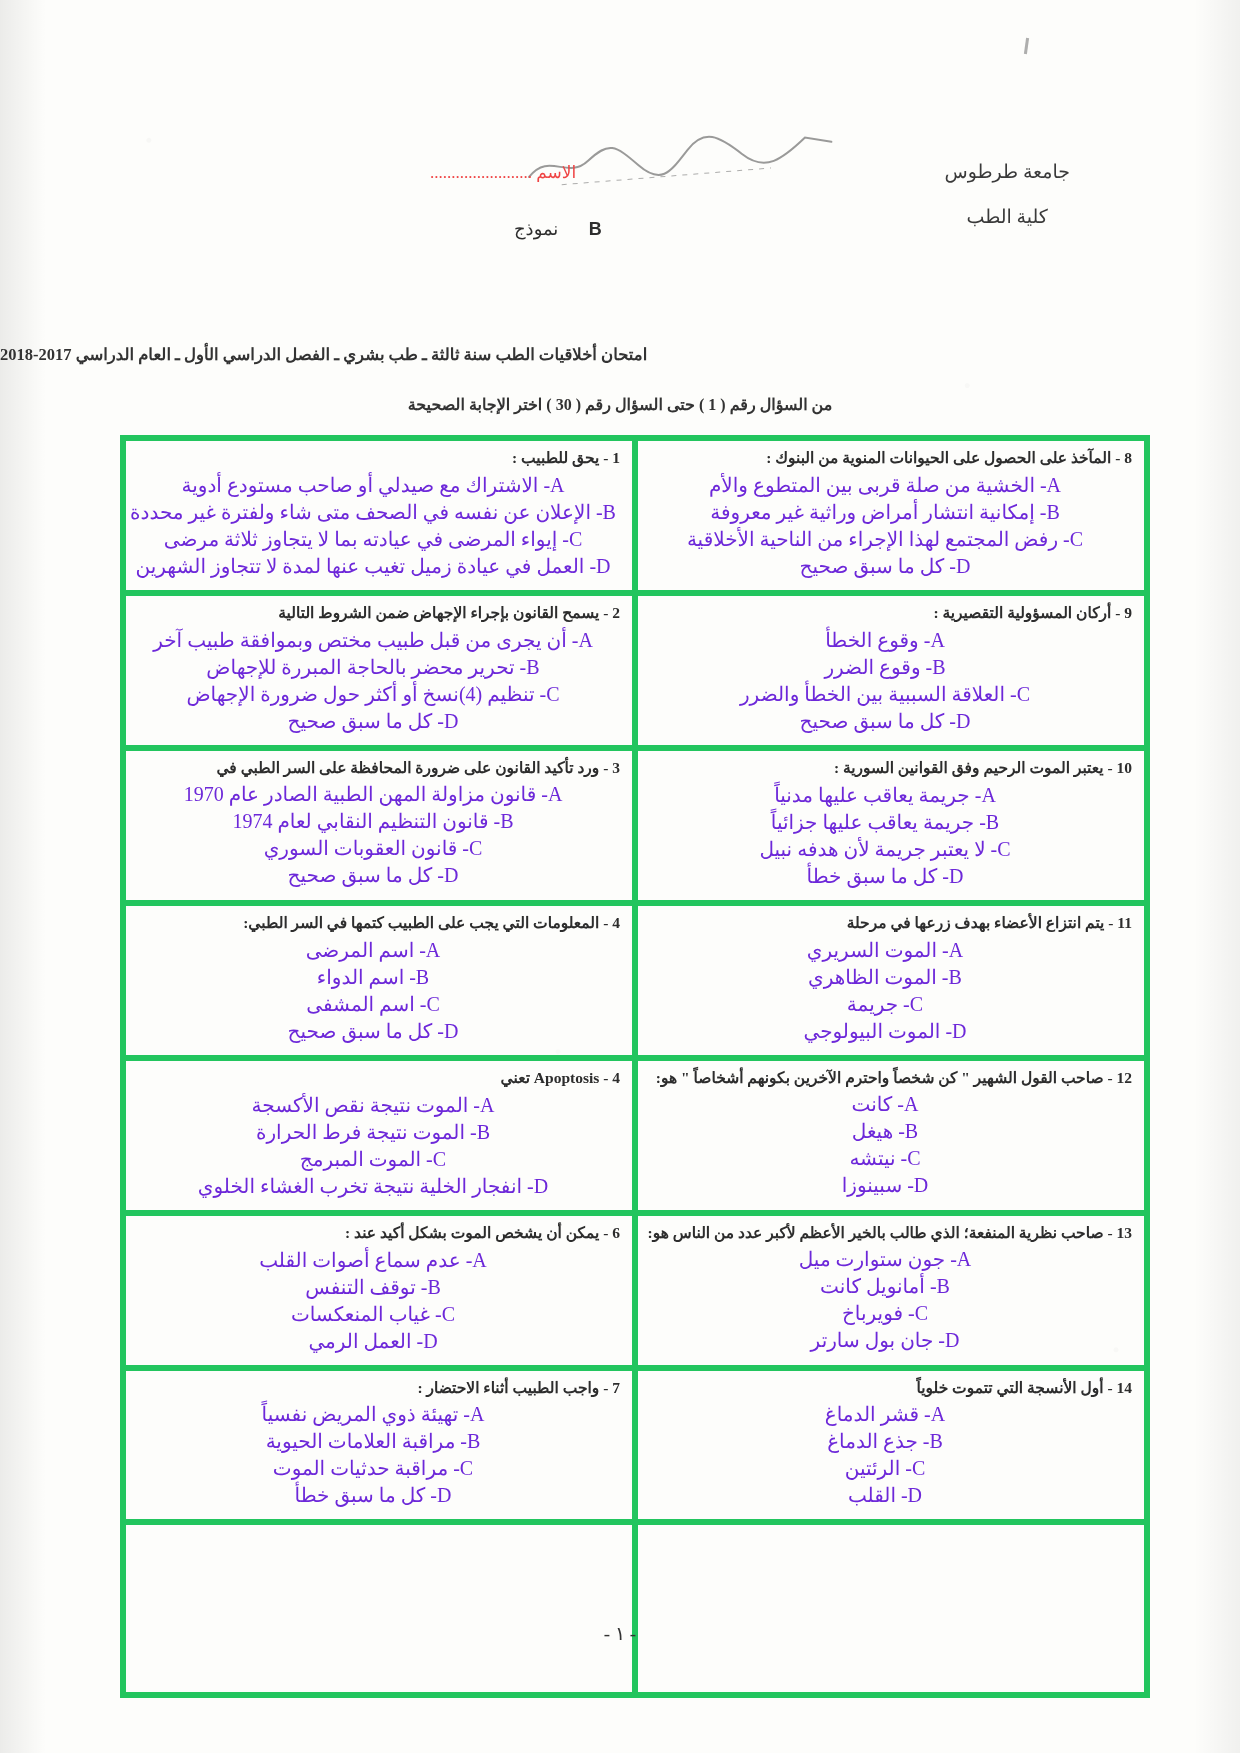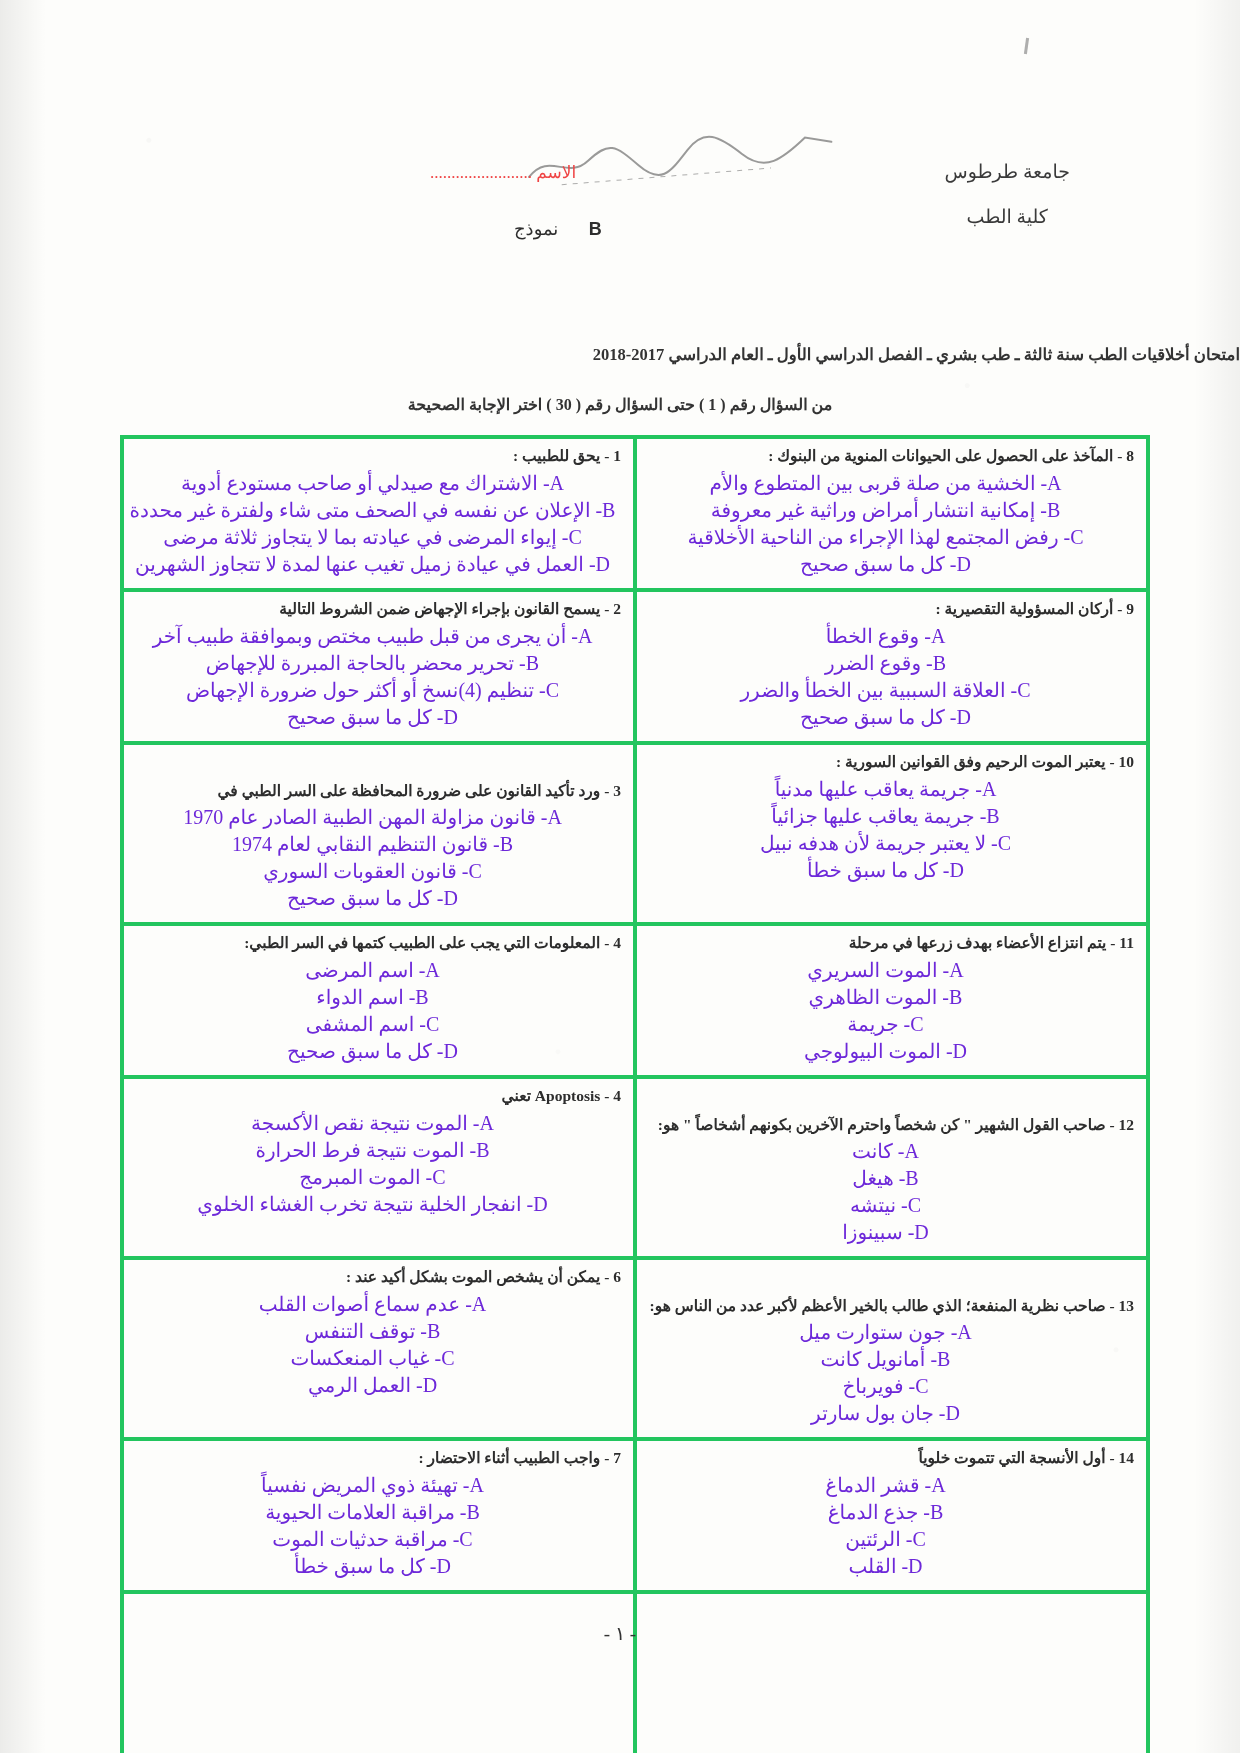--- a/index.html
+++ b/index.html
@@ -85,21 +85,21 @@
     font-family: "Liberation Sans", sans-serif;
     margin-left: 26px;
   }
 
   
   .exam-title {
     position: absolute;
     top: 345px;
     left: 0;
     right: 0;
-    text-align: right;
+    text-align: left;
     font-size: 16.5px;
     font-weight: bold;
     color: #333;
     letter-spacing: .2px;
   }
   .instruction {
     position: absolute;
     top: 395px;
     left: 0;
     right: 0;
@@ -112,36 +112,35 @@
   
   .qtable {
     position: absolute;
     top: 435px;
     right: 90px;
     width: 1030px;
     border-collapse: collapse;
     table-layout: fixed;
   }
   .qtable td {
-    border: 4px solid #22c55e;
+    border: 6px solid #22c55e;
     vertical-align: top;
     padding: 7px 12px 10px 0;
     width: 50%;
   }
   .q-stem {
     font-size: 15.5px;
     font-weight: bold;
     color: #2d2d2d;
     margin: 0 0 3px 0;
     line-height: 1.35;
     text-align: right;
   }
   .q-stem.two-line {
     line-height: 1.3;
-    margin-top: 29px;
   }
   .opt {
     font-size: 20px;
     color: #6d28d9;
     margin: 1px 0;
     text-align: center;
     line-height: 1.3;
   }
   .q-cell.empty {
     height: 150px;

